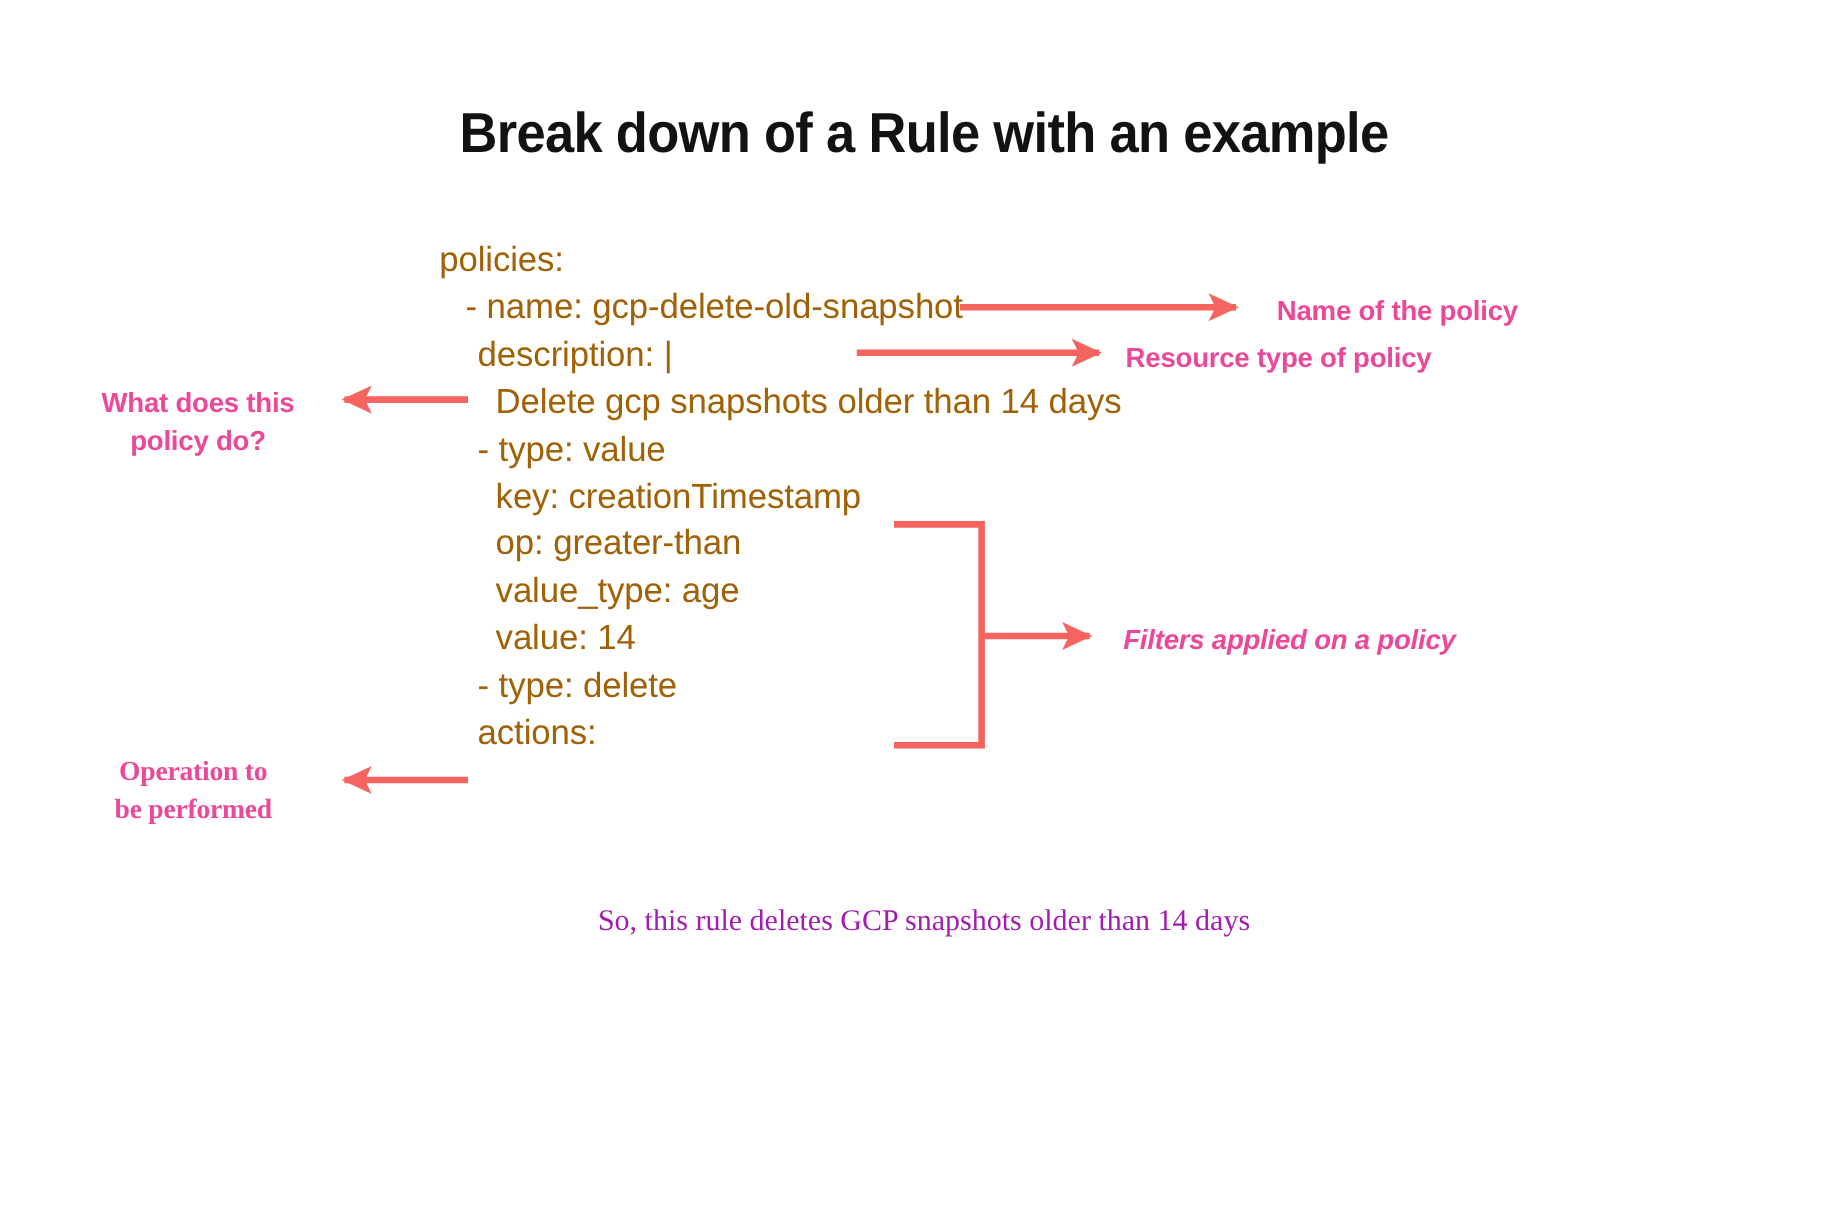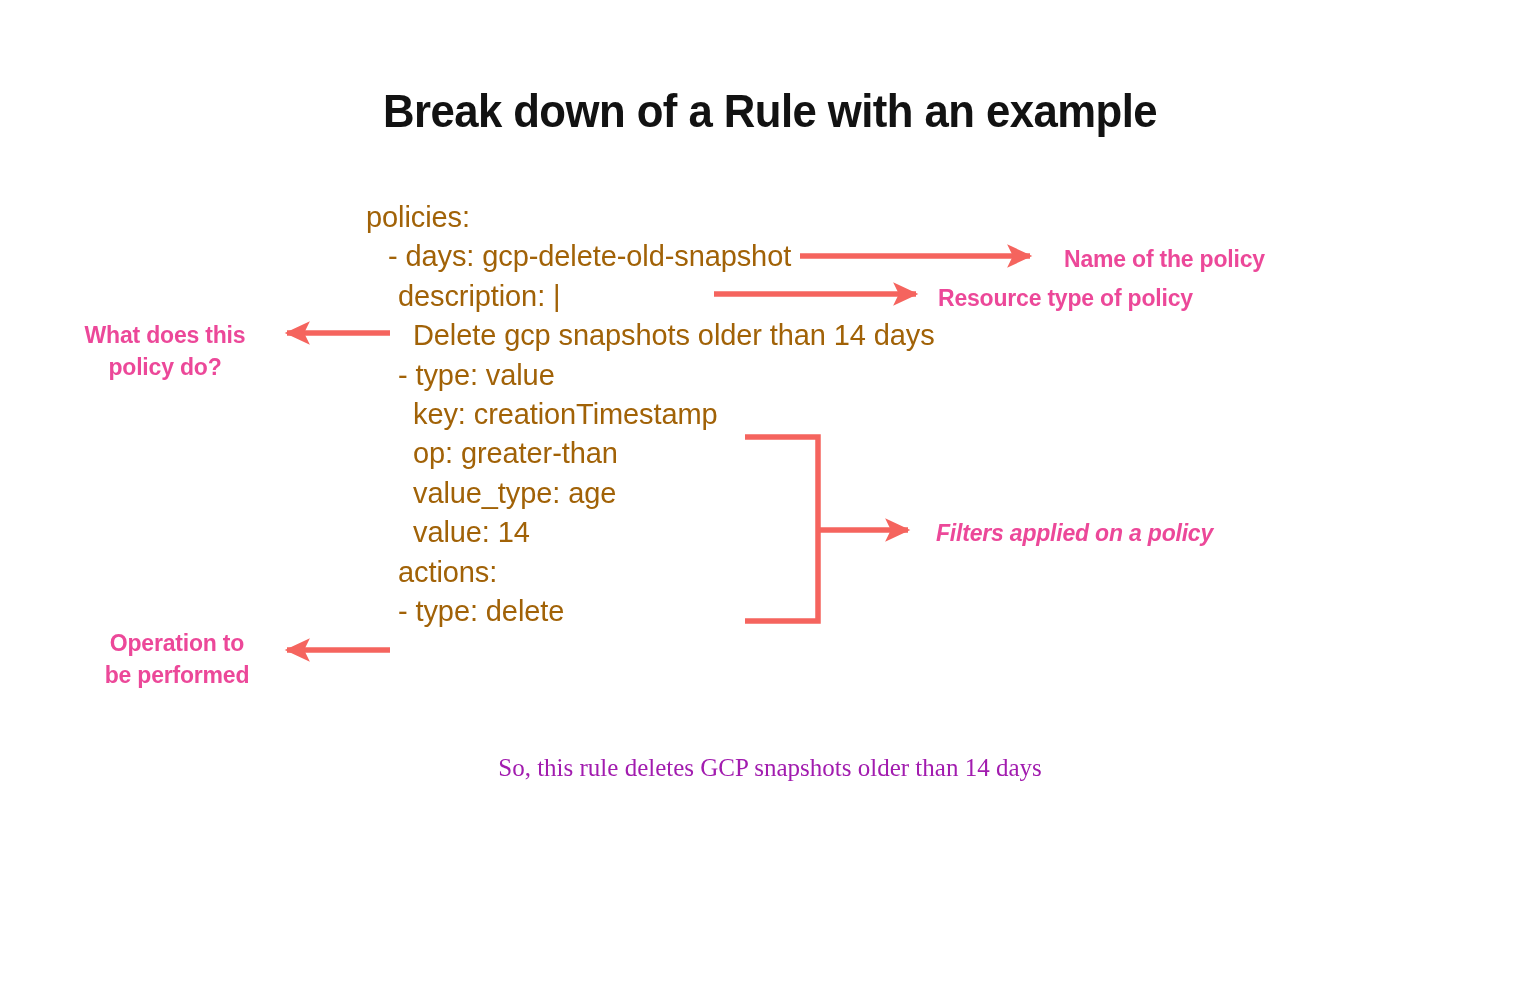--- a/index.html
+++ b/index.html
@@ -82,51 +82,51 @@
     width: 240px;
   }
   .anno-right {
     text-align: left;
   }
 
   #anno-name       { left: 1064px; top: 243px; }
   #anno-resource   { left: 938px;  top: 282px; }
   #anno-filters    { left: 936px;  top: 517px; font-style: italic; }
   #anno-what       { left: 45px;   top: 319px; }
-  #anno-operation  { left: 57px;   top: 627px; }
+  #anno-operation  { left: 41px;   top: 627px; font-family: Liberation Serif, serif; }
 
   
   #overlay {
     position: absolute;
     left: 0;
     top: 0;
     width: 1540px;
     height: 1008px;
     pointer-events: none;
   }
 </style>
 </head>
 <body>
 
 <div id="canvas">
 
   <div id="title">Break down of a Rule with an example</div>
 
   <div id="yaml">
     <div class="yline" style="padding-left:0px">policies:</div>
-    <div class="yline" style="padding-left:22px">- days: gcp-delete-old-snapshot</div>
+    <div class="yline" style="padding-left:22px">- name: gcp-delete-old-snapshot</div>
     <div class="yline" style="padding-left:32px">description: |</div>
     <div class="yline" style="padding-left:47px">Delete gcp snapshots older than 14 days</div>
     <div class="yline" style="padding-left:32px">- type: value</div>
     <div class="yline" style="padding-left:47px">key: creationTimestamp</div>
     <div class="yline" style="padding-left:47px">op: greater-than</div>
     <div class="yline" style="padding-left:47px">value_type: age</div>
     <div class="yline" style="padding-left:47px">value: 14</div>
+    <div class="yline" style="padding-left:32px">- type: delete</div>
     <div class="yline" style="padding-left:32px">actions:</div>
-    <div class="yline" style="padding-left:32px">- type: delete</div>
   </div>
 
   <svg id="overlay" width="1540" height="1008" viewBox="0 0 1540 1008" xmlns="http://www.w3.org/2000/svg">
     <defs>
       <marker id="arrowRight" viewBox="0 0 10 10" refX="8.6" refY="5" markerWidth="5.2" markerHeight="5.2" orient="auto-start-reverse">
         <path d="M 0.6 0.9 L 9.4 5 L 0.6 9.1 L 2.6 5 Z" fill="#f5645e"></path>
       </marker>
     </defs>
 
     <g>

